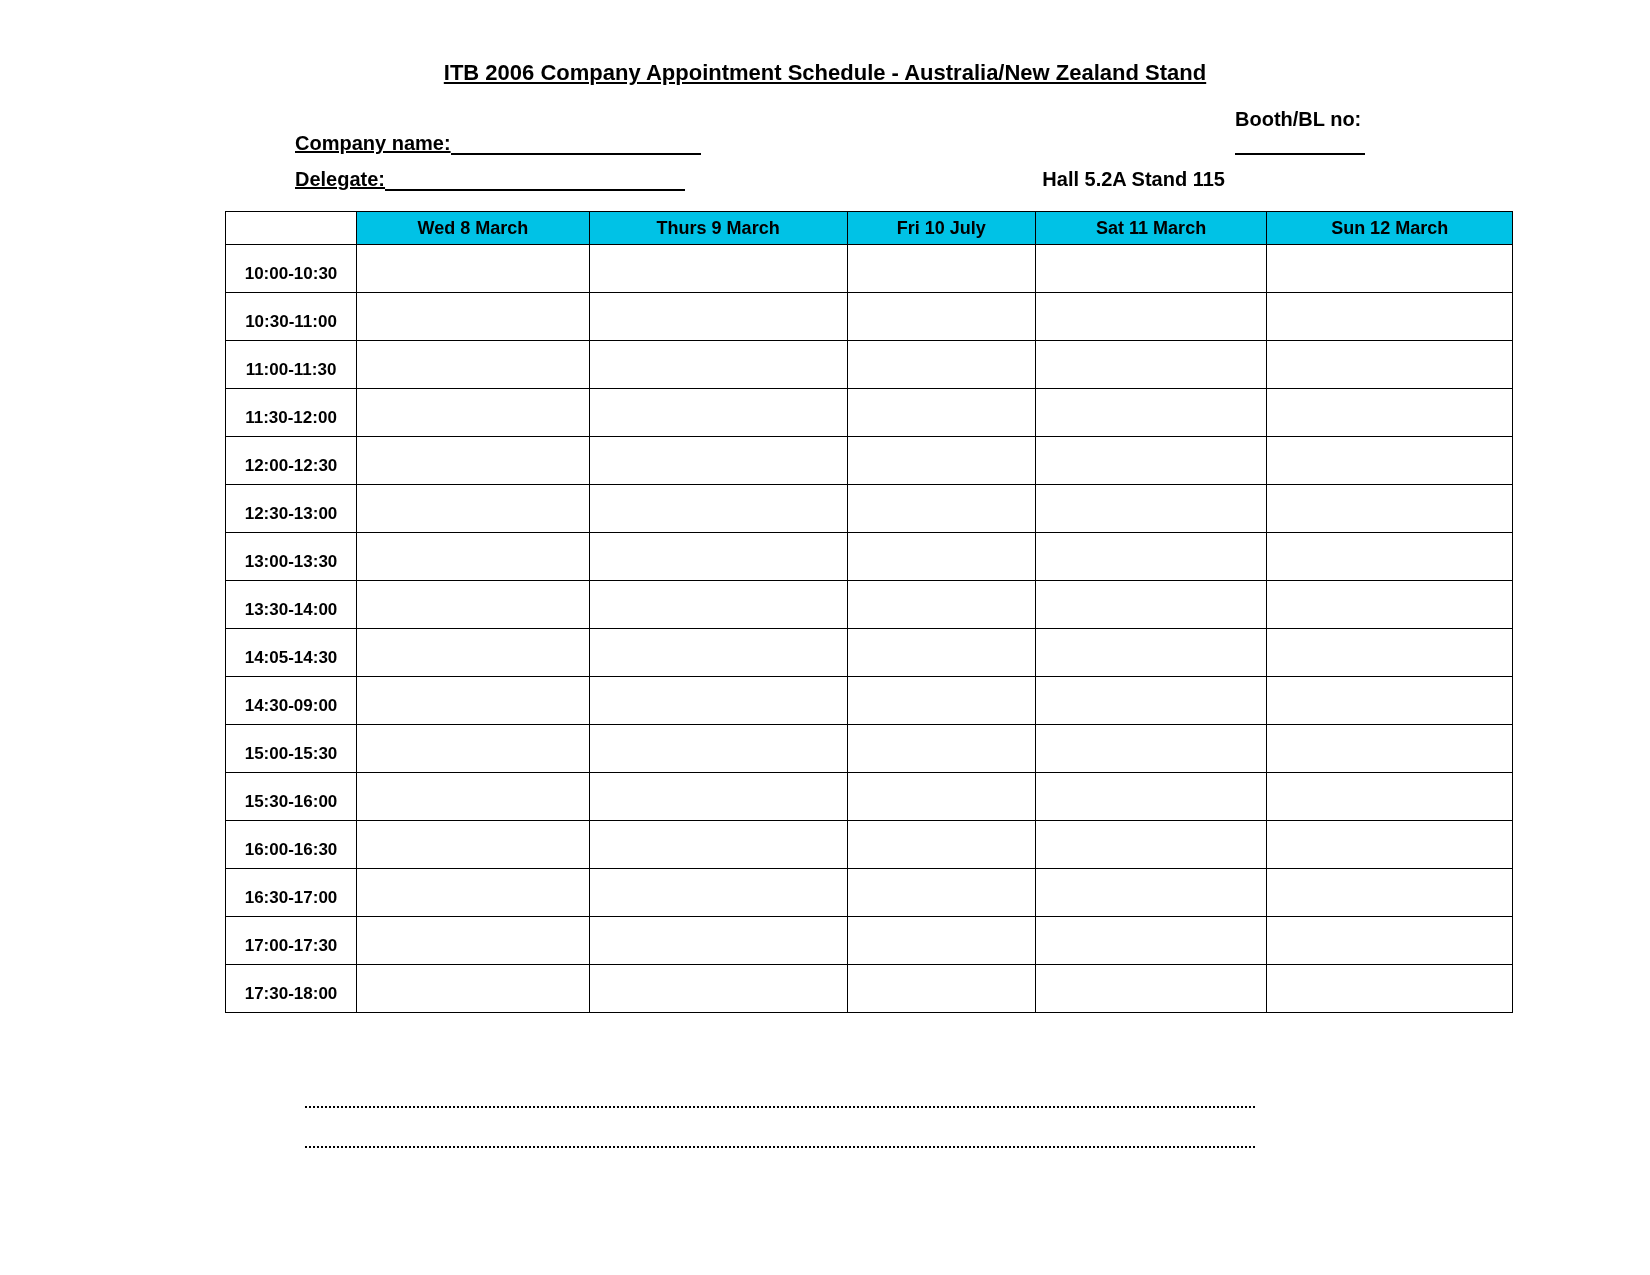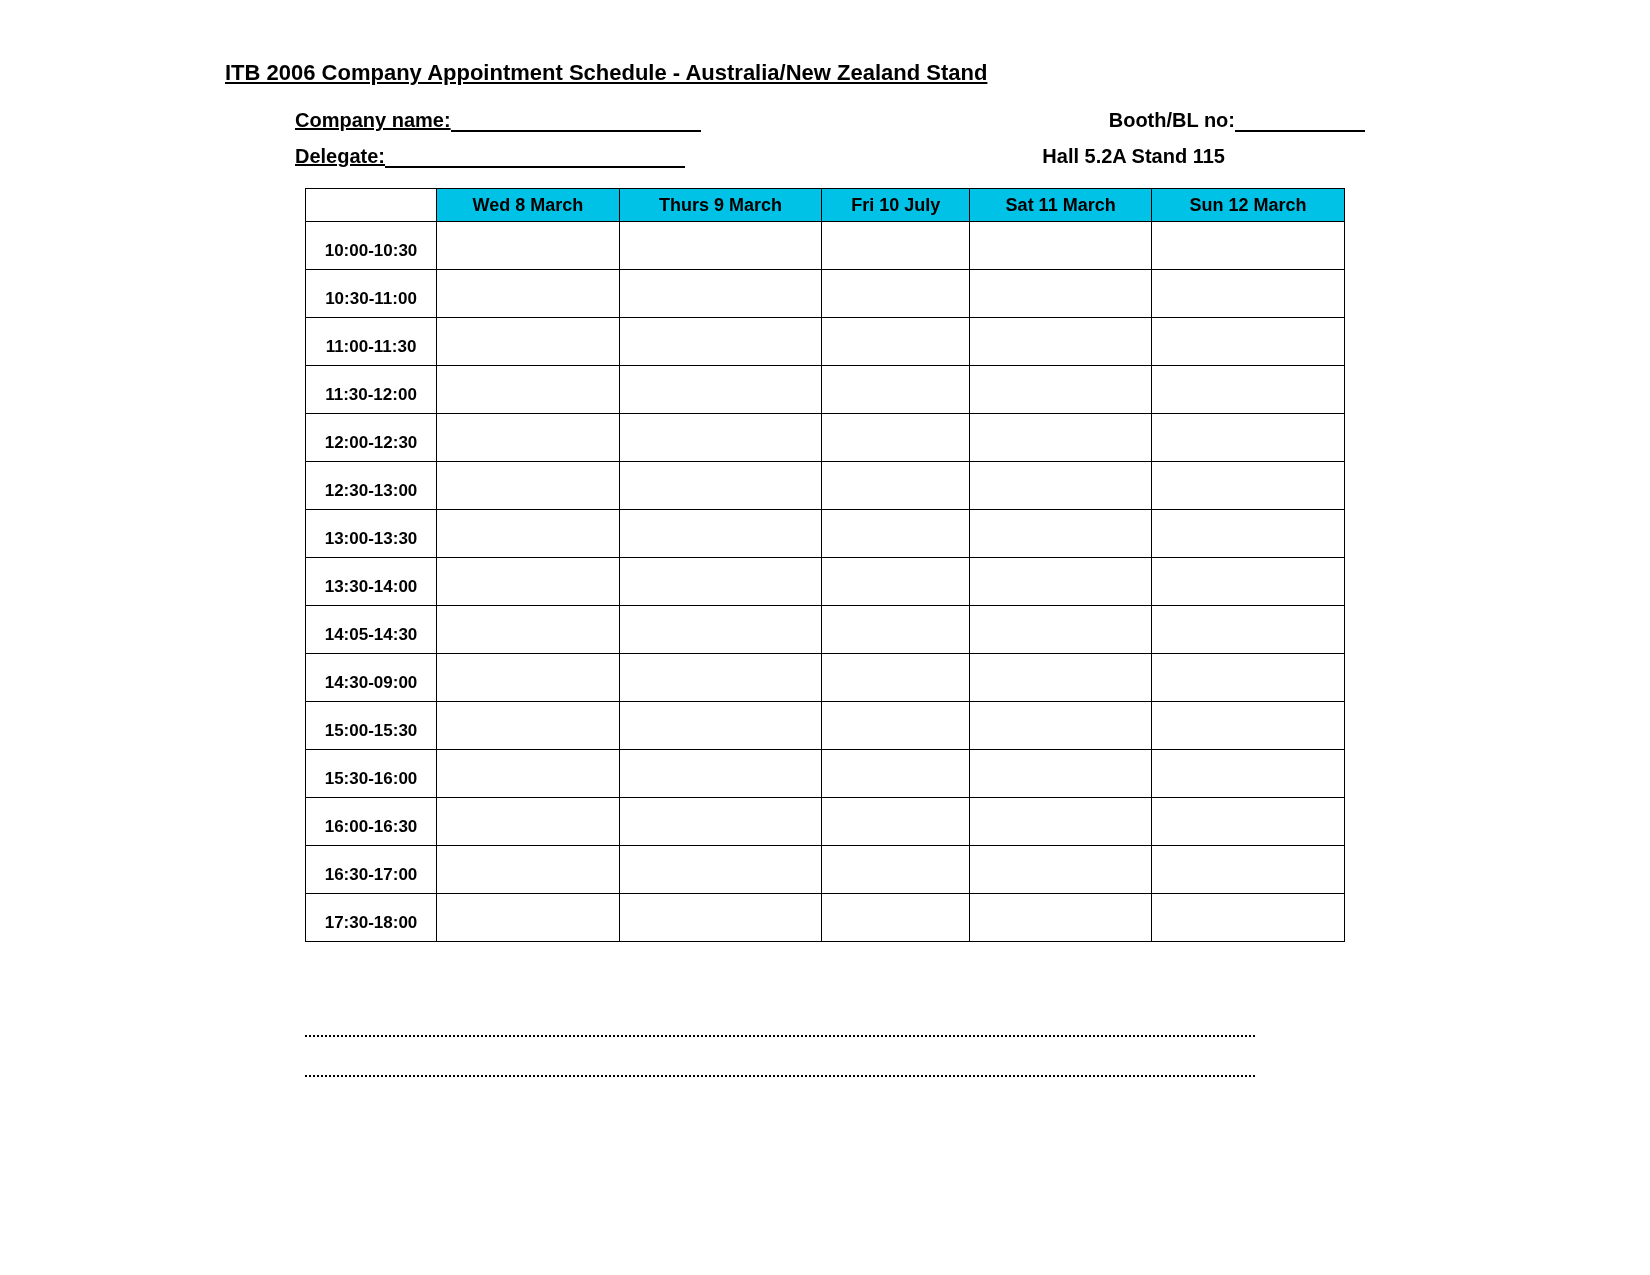--- a/index.html
+++ b/index.html
@@ -8,21 +8,21 @@
     background: #fff;
     font-family: Arial, Helvetica, sans-serif;
     width: 1650px;
   }
   .page {
     width: 1200px;
     margin: 0 auto;
     padding-top: 60px;
   }
   .title {
-    text-align: left;
+    text-align: center;
     font-size: 22px;
     font-weight: bold;
     text-decoration: underline;
     margin-bottom: 22px;
   }
   .hdr-rows {
     margin-left: 70px;
   }
   .hdr-row {
     display: flex;
@@ -36,31 +36,32 @@
   }
   .hdr-fill {
     display: inline-block;
     border-bottom: 2px solid #000;
     height: 22px;
   }
   .hdr-right-area {
     margin-left: auto;
     margin-right: 60px;
     display: flex;
-    align-items: center;
+    align-items: flex-start;
+    flex-direction: column;
   }
   .hdr-right-plain {
     font-size: 20px;
     font-weight: bold;
     margin-left: auto;
     margin-right: 200px;
   }
   .schedule {
     border-collapse: collapse;
-    width: 1040px;
+    width: 1288px;
     margin: 20px auto 0 auto;
   }
   .schedule th, .schedule td {
     border: 1.5px solid #000;
   }
   .schedule th {
     height: 30px;
     font-size: 18px;
     font-weight: bold;
     text-align: center;
@@ -247,20 +248,28 @@
         </tr>
         <tr>
           <td class="timecell">16:30-17:00</td>
           <td></td>
           <td></td>
           <td></td>
           <td></td>
           <td></td>
         </tr>
         <tr>
+          <td class="timecell">17:00-17:30</td>
+          <td></td>
+          <td></td>
+          <td></td>
+          <td></td>
+          <td></td>
+        </tr>
+        <tr>
           <td class="timecell">17:30-18:00</td>
           <td></td>
           <td></td>
           <td></td>
           <td></td>
           <td></td>
         </tr>
       </tbody>
   </table>
 

